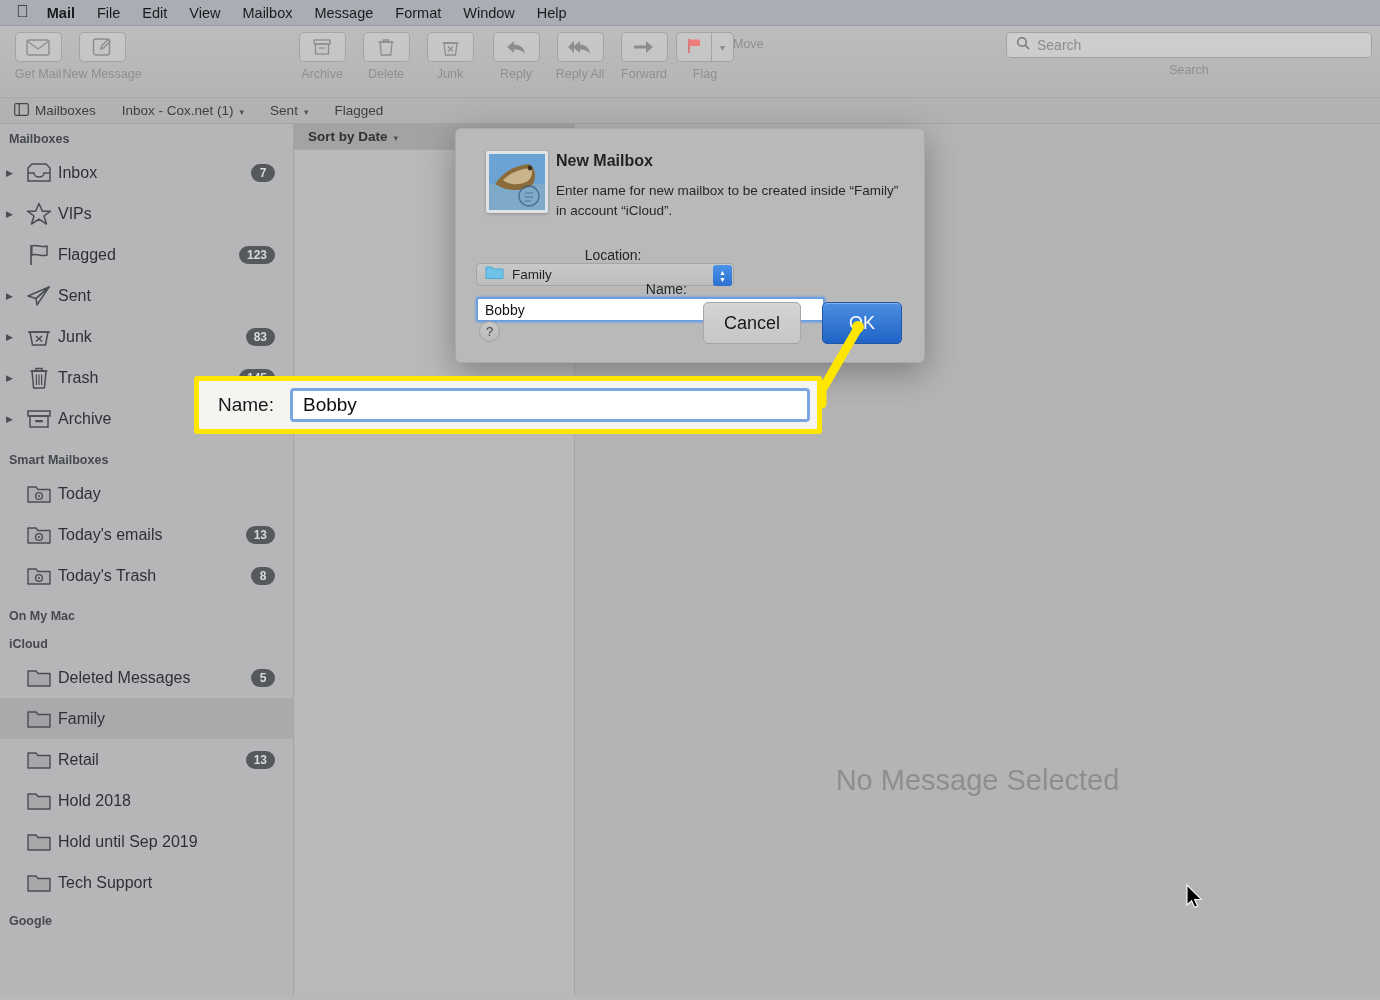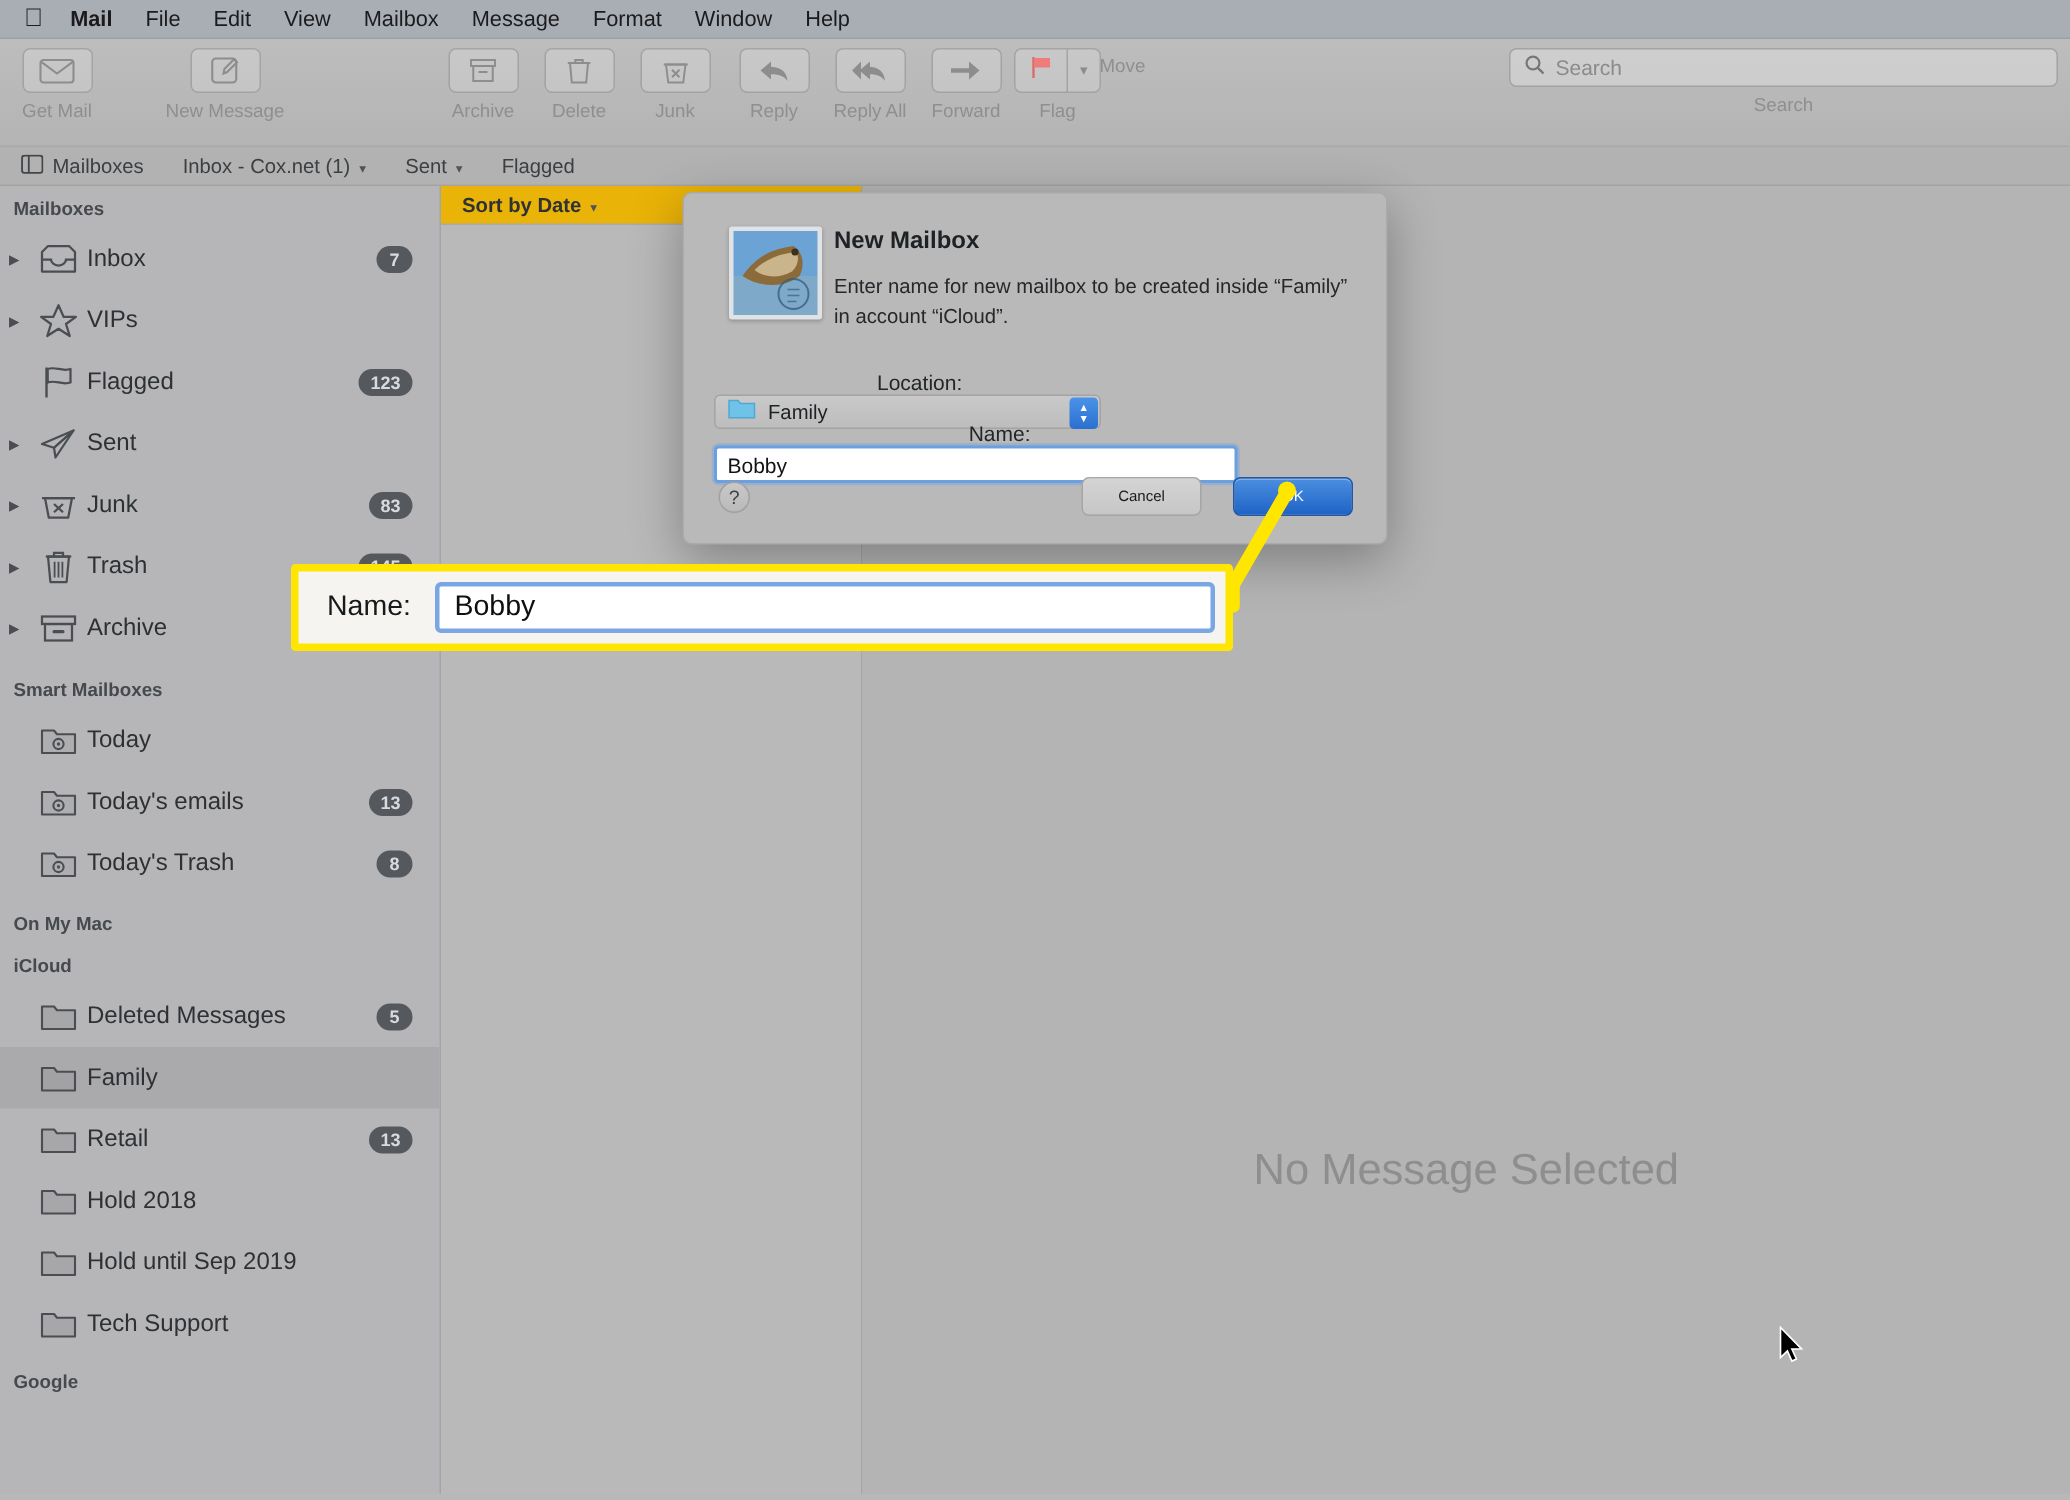--- a/index.html
+++ b/index.html
@@ -134,21 +134,21 @@
   }
 
   .midpane {
     width: 281px; height: 100%;
     background: #b9b9b9; border-right: 1px solid #a7a7a7;
     position: relative;
   }
   .sortbar {
     height: 26px; display: flex; align-items: center;
     padding-left: 14px; gap: 6px;
-    background: #eab308; border-bottom: 1px solid #a9a9a9;
+    background: #a3a3a3; border-bottom: 1px solid #a9a9a9;
   }
   .sortbar .t { font-size: 13.5px; color: #2f3234; font-weight: bold; }
 
   .msgpane { flex: 1; height: 100%; background: #b4b4b4; position: relative; }
   .nomsg {
     position: absolute; left: 0; right: 0; top: 640px; text-align: center;
     font-size: 29px; color: #8e8e8e;
   }
 
   
@@ -200,23 +200,23 @@
   .textfield .tv { font-size: 14px; color: #111315; }
   .helpbtn {
     position: absolute; left: 23px; bottom: 20px;
     width: 21px; height: 21px; border-radius: 50%;
     background: linear-gradient(to bottom,#c8c8c8,#bababa);
     border: 1px solid #a1a1a1;
     display: flex; align-items: center; justify-content: center;
     font-size: 13px; color: #3e4145;
   }
   .btn {
-    height: 26px; border-radius: 5px; display: flex;
+    height: 42px; border-radius: 5px; display: flex;
     align-items: center; justify-content: center;
-    font-size: 10px; padding: 0 20px;
+    font-size: 18px; padding: 0 20px;
   }
   .btn.cancel {
     background: linear-gradient(to bottom,#d4d4d4,#c6c6c6);
     border: 1px solid #a6a6a6; color: #17191b;
     position: absolute; right: 123px; bottom: 18px; min-width: 80px;
   }
   .btn.ok {
     background: linear-gradient(to bottom,#4a8fe0,#1f63c6);
     border: 1px solid #2157a8; color: #ffffff;
     position: absolute; right: 22px; bottom: 18px; min-width: 80px;
@@ -261,21 +261,21 @@
     <span class="mi">Format</span>
     <span class="mi">Window</span>
     <span class="mi">Help</span>
   </div>
 
   <div class="window">
 
 
     <div class="toolbar">
 
-      <div class="tbgroup" style="left:6px;gap:48px;">
+      <div class="tbgroup" style="left:6px;">
         <div class="tbitem">
           <div class="tbbtn">
             <svg width="24" height="17" viewBox="0 0 24 17">
                 <rect x="1" y="1" width="22" height="15" rx="2" fill="none" stroke="#8d8d8d" stroke-width="1.4"></rect>
                 <path d="M1.5 2.2 L12 10 L22.5 2.2" fill="none" stroke="#8d8d8d" stroke-width="1.4"></path>
               </svg>
           </div>
           <div class="tblabel">Get Mail</div>
         </div>
         <div class="tbitem">

